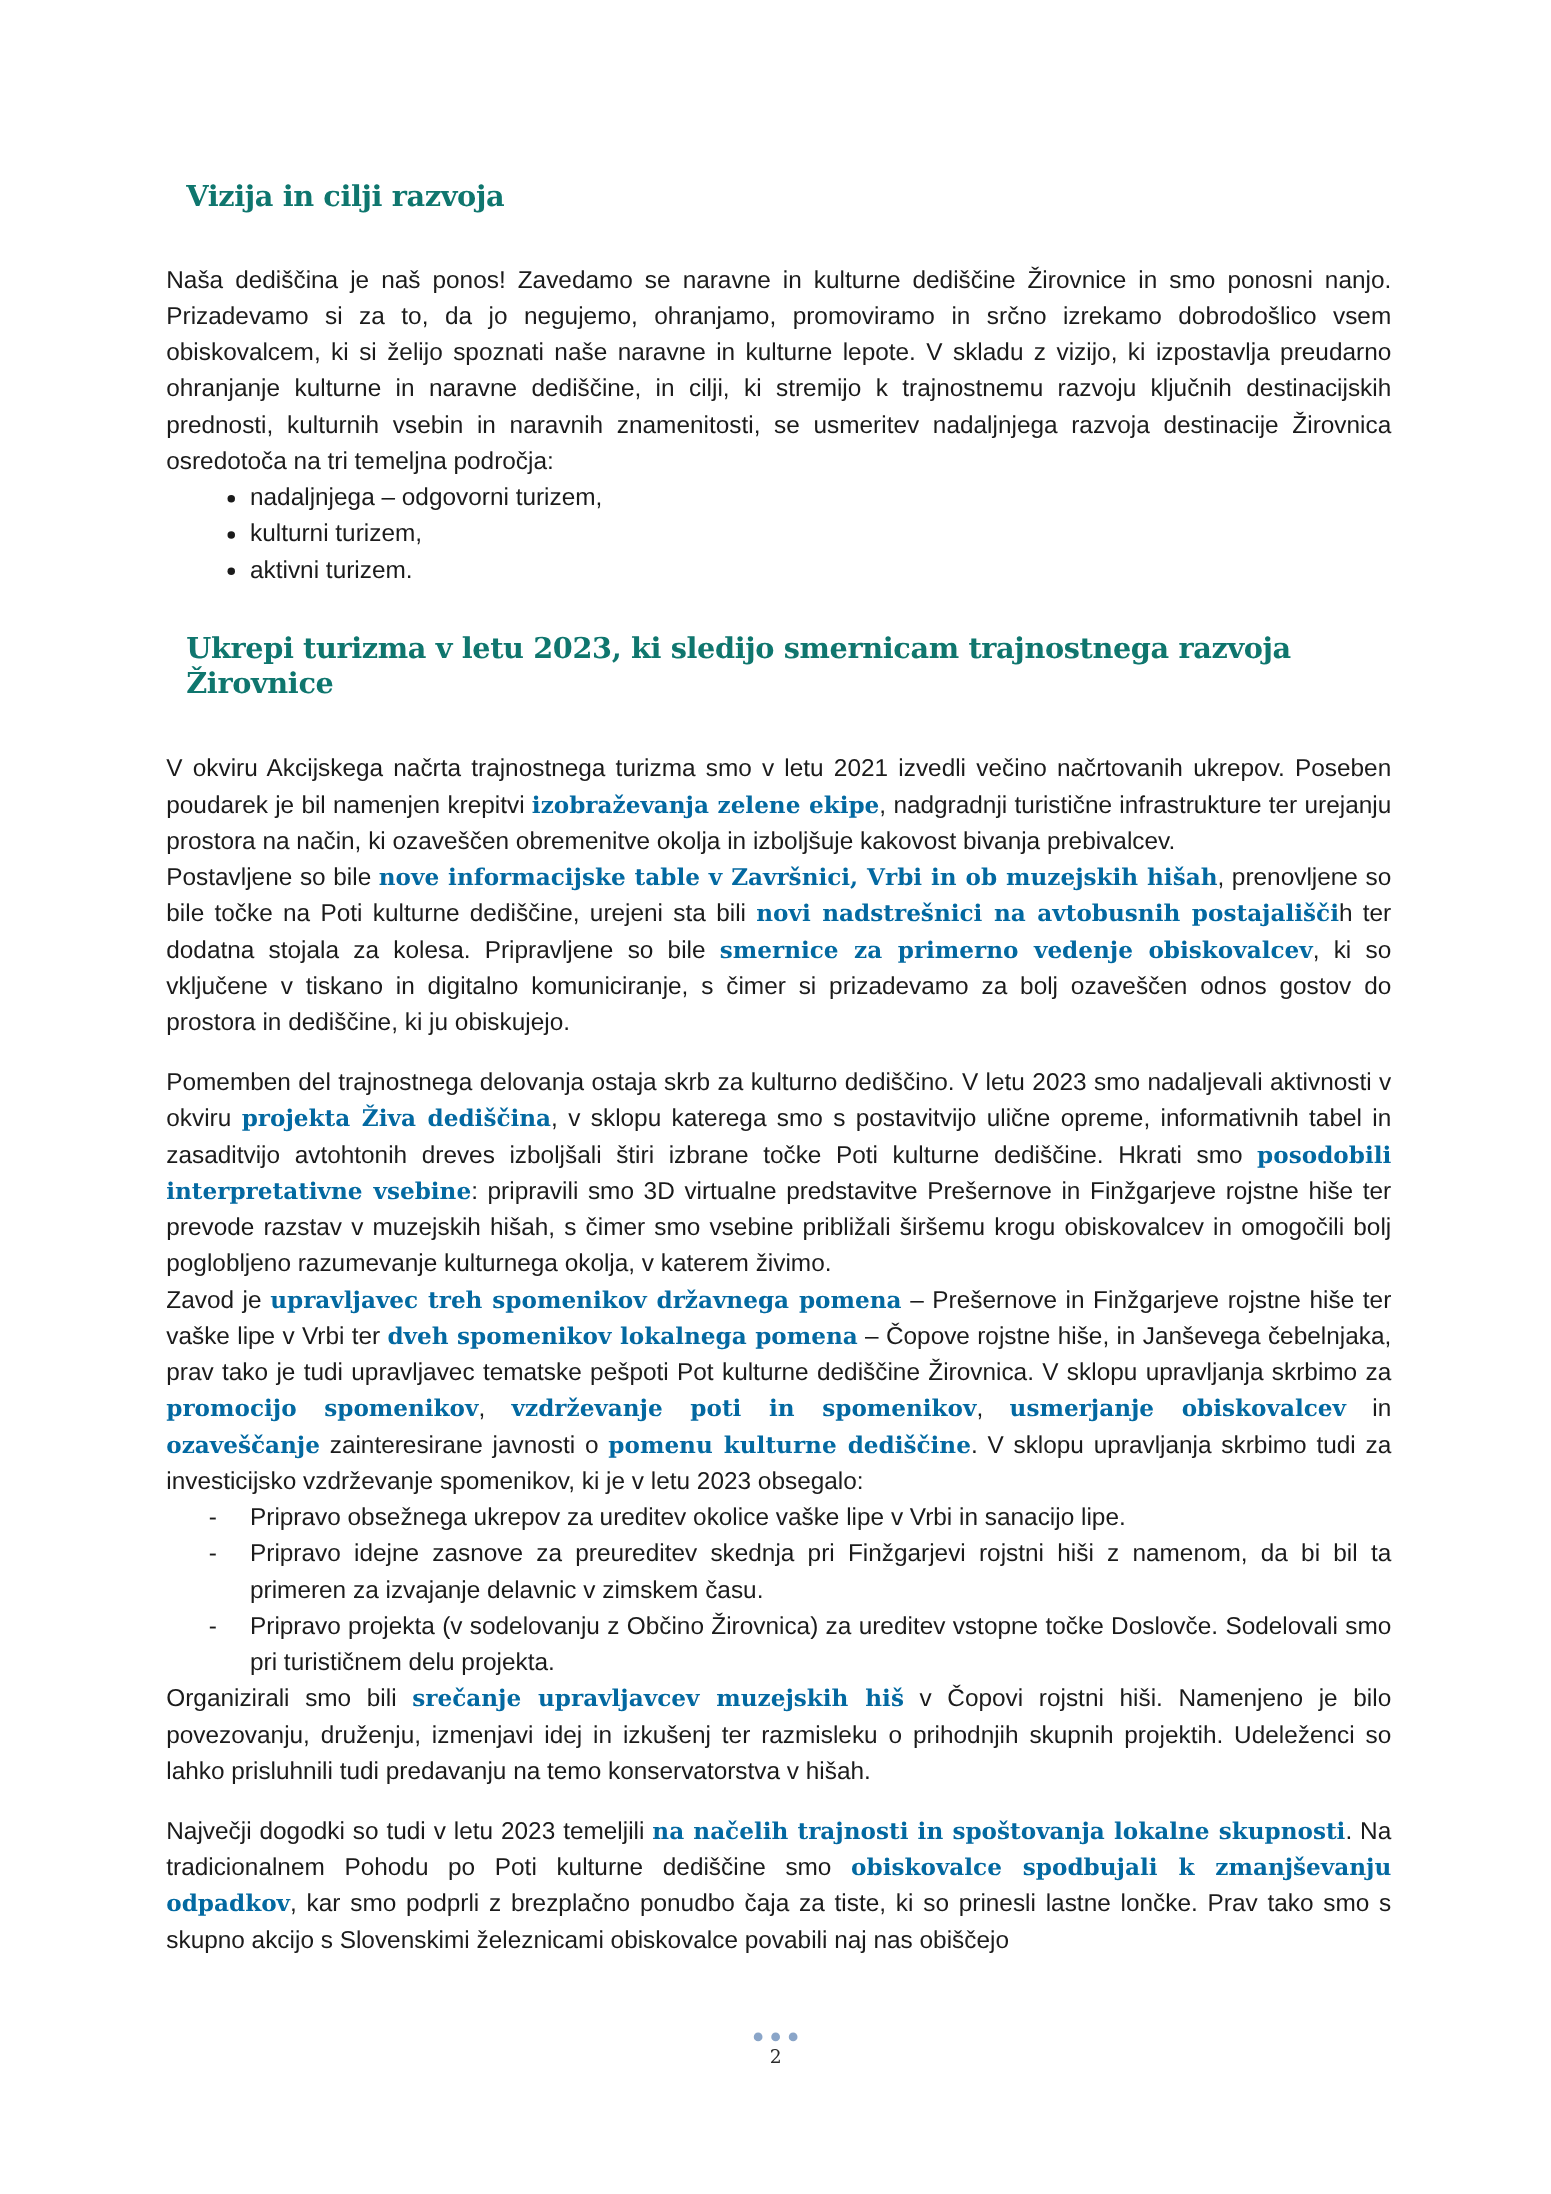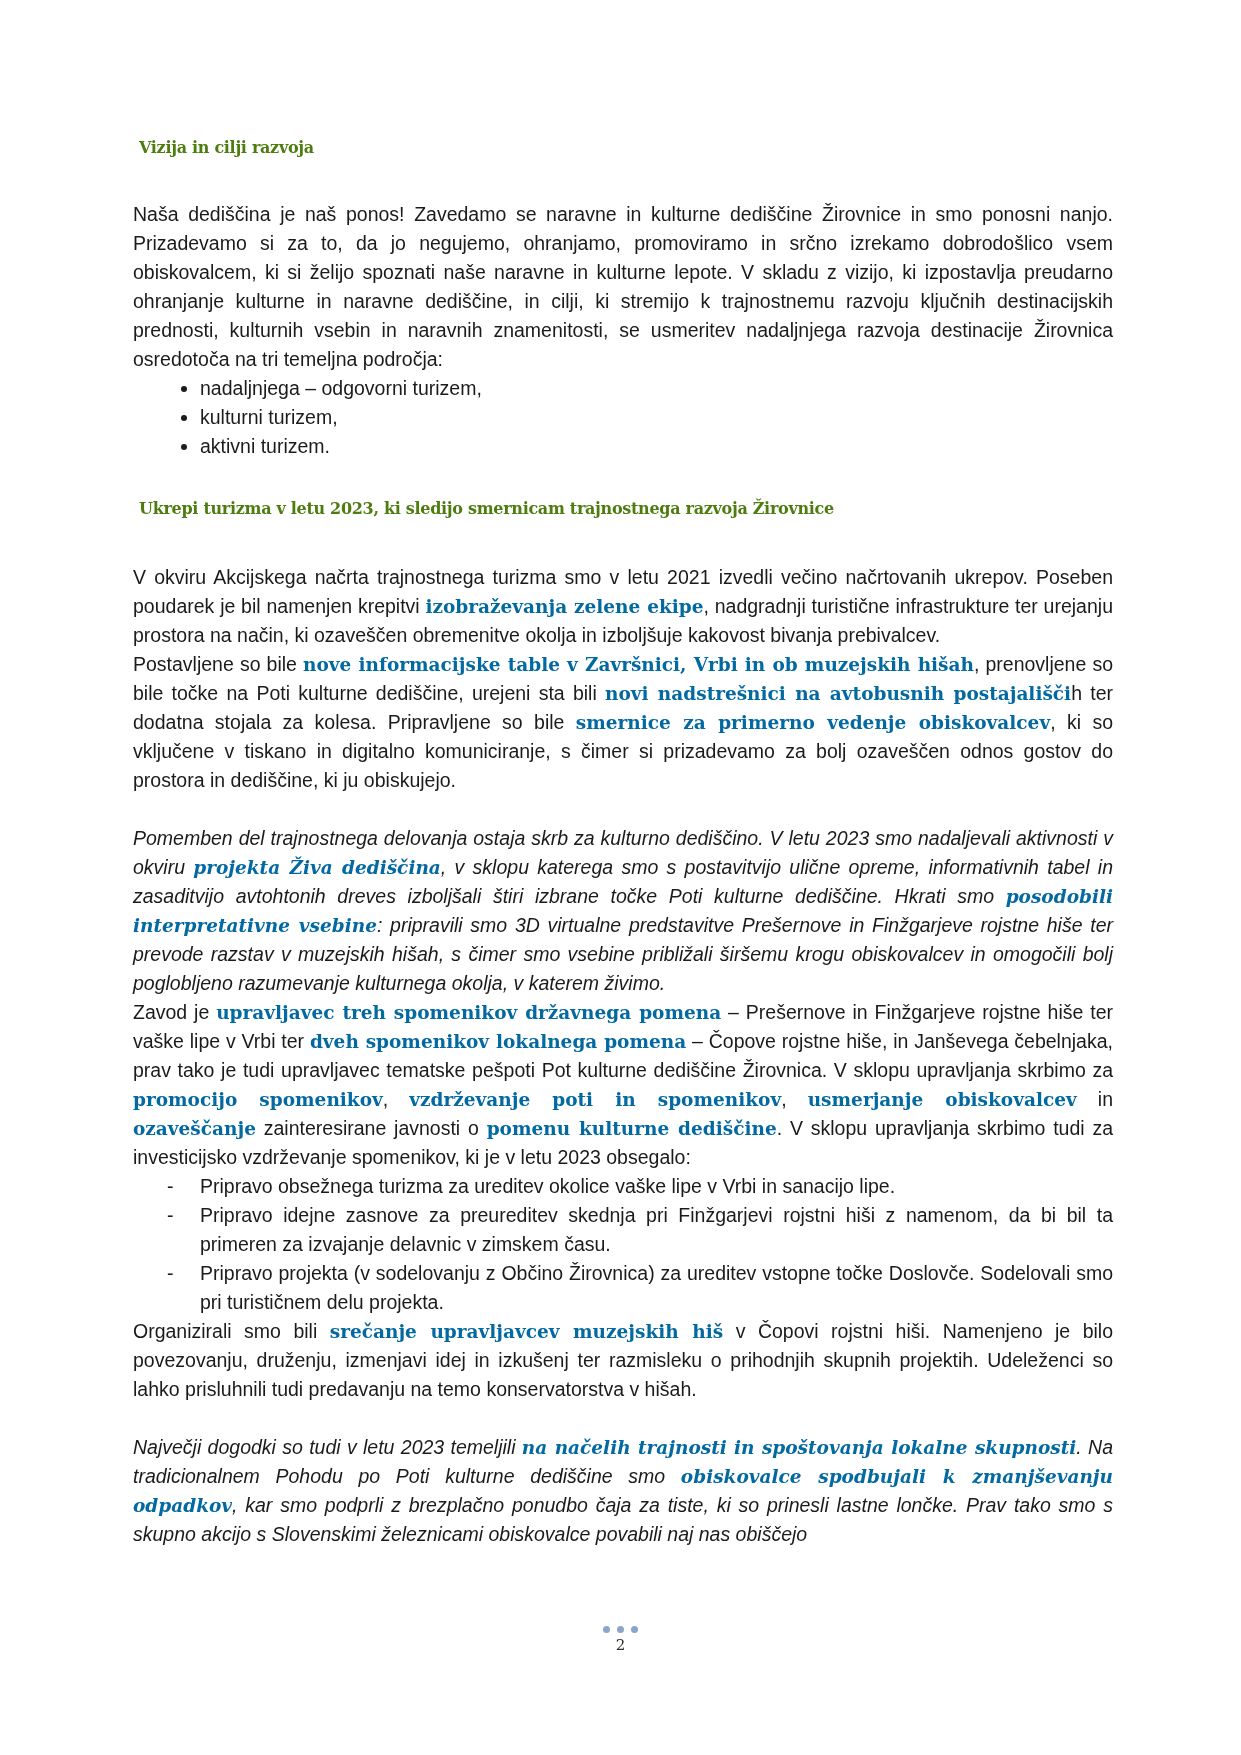--- a/index.html
+++ b/index.html
@@ -18,35 +18,35 @@
   }
   .content {
     position: absolute;
     left: 133px;
     right: 128px;
     top: 128px;
   }
   h1.doc-heading, h2.doc-heading {
     font-family: "DejaVu Serif", serif;
     font-weight: bold;
-    color: #4d7c0f;
-    font-size: 16px;
+    color: #0f766e;
+    font-size: 23px;
     line-height: 28px;
     letter-spacing: -0.3px;
-    margin: 6px;
+    margin: 16px;
   }
   h1.doc-heading { margin-bottom: 38px; }
   h2.doc-heading { margin-top: 34px; margin-bottom: 40px; }
   p.body {
     font-size: 19.5px;
     line-height: 29px;
     text-align: justify;
     margin: 0;
   }
-  p.space-before { margin-top: 29px; font-style: italic; }
+  p.space-before { margin-top: 19px; }
   .em {
     font-family: "DejaVu Serif", serif;
     font-weight: bold;
     color: #0369a1;
     font-size: 18.5px;
   }
   ul.bullet-list {
     margin: 0;
     padding-left: 67px;
   }
@@ -115,21 +115,21 @@
 
     <p class="body"><span>V okviru Akcijskega načrta trajnostnega turizma smo v letu 2021 izvedli večino načrtovanih ukrepov. Poseben poudarek je bil namenjen krepitvi </span><span class="em">izobraževanja zelene ekipe</span><span>, nadgradnji turistične infrastrukture ter urejanju prostora na način, ki ozaveščen obremenitve okolja in izboljšuje kakovost bivanja prebivalcev.</span></p>
 
     <p class="body"><span>Postavljene so bile </span><span class="em">nove informacijske table v Završnici, Vrbi in ob muzejskih hišah</span><span>, prenovljene so bile točke na Poti kulturne dediščine, urejeni sta bili </span><span class="em">novi nadstrešnici na avtobusnih postajališči</span><span>h ter dodatna stojala za kolesa. Pripravljene so bile </span><span class="em">smernice za primerno vedenje obiskovalcev</span><span>, ki so vključene v tiskano in digitalno komuniciranje, s čimer si prizadevamo za bolj ozaveščen odnos gostov do prostora in dediščine, ki ju obiskujejo.</span></p>
 
     <p class="body space-before"><span>Pomemben del trajnostnega delovanja ostaja skrb za kulturno dediščino. V letu 2023 smo nadaljevali aktivnosti v okviru </span><span class="em">projekta Živa dediščina</span><span>, v sklopu katerega smo s postavitvijo ulične opreme, informativnih tabel in zasaditvijo avtohtonih dreves izboljšali štiri izbrane točke Poti kulturne dediščine. Hkrati smo </span><span class="em">posodobili interpretativne vsebine</span><span>: pripravili smo 3D virtualne predstavitve Prešernove in Finžgarjeve rojstne hiše ter prevode razstav v muzejskih hišah, s čimer smo vsebine približali širšemu krogu obiskovalcev in omogočili bolj poglobljeno razumevanje kulturnega okolja, v katerem živimo.</span></p>
 
     <p class="body"><span>Zavod je </span><span class="em">upravljavec treh spomenikov državnega pomena</span><span> – Prešernove in Finžgarjeve rojstne hiše ter vaške lipe v Vrbi ter </span><span class="em">dveh  spomenikov lokalnega pomena</span><span> – Čopove rojstne hiše, in Janševega čebelnjaka, prav tako je tudi upravljavec tematske pešpoti Pot kulturne dediščine Žirovnica. V sklopu upravljanja skrbimo za </span><span class="em">promocijo spomenikov</span><span>, </span><span class="em">vzdrževanje poti in spomenikov</span><span>, </span><span class="em">usmerjanje obiskovalcev</span><span> in </span><span class="em">ozaveščanje</span><span> zainteresirane javnosti o </span><span class="em">pomenu kulturne dediščine</span><span>. V sklopu upravljanja skrbimo tudi za investicijsko vzdrževanje spomenikov, ki je v letu 2023 obsegalo:</span></p>
 
     <div class="dash-list">
-      <div class="dash-item"><span>Pripravo obsežnega turizma za ureditev okolice vaške lipe v Vrbi in sanacijo lipe.</span></div>
+      <div class="dash-item"><span>Pripravo obsežnega ukrepov za ureditev okolice vaške lipe v Vrbi in sanacijo lipe.</span></div>
       <div class="dash-item"><span>Pripravo idejne zasnove za preureditev skednja pri Finžgarjevi rojstni hiši z namenom, da bi bil ta primeren za izvajanje delavnic v zimskem času.</span></div>
       <div class="dash-item"><span>Pripravo projekta (v sodelovanju z Občino Žirovnica) za ureditev vstopne točke Doslovče. Sodelovali smo pri turističnem delu projekta.</span></div>
     </div>
 
     <p class="body"><span>Organizirali smo bili </span><span class="em">srečanje upravljavcev muzejskih hiš</span><span> v Čopovi rojstni hiši. Namenjeno je bilo povezovanju, druženju, izmenjavi idej in izkušenj ter razmisleku o prihodnjih skupnih projektih. Udeleženci so lahko prisluhnili tudi predavanju na temo konservatorstva v hišah.</span></p>
 
     <p class="body space-before"><span>Največji dogodki so tudi v letu 2023 temeljili </span><span class="em">na načelih trajnosti in spoštovanja lokalne skupnosti</span><span>. Na tradicionalnem Pohodu po Poti kulturne dediščine smo </span><span class="em">obiskovalce spodbujali k zmanjševanju odpadkov</span><span>, kar smo podprli z brezplačno ponudbo čaja za tiste, ki so prinesli lastne lončke. Prav tako smo s skupno akcijo s Slovenskimi železnicami obiskovalce povabili naj nas obiščejo</span></p>
 
   </main>
 

